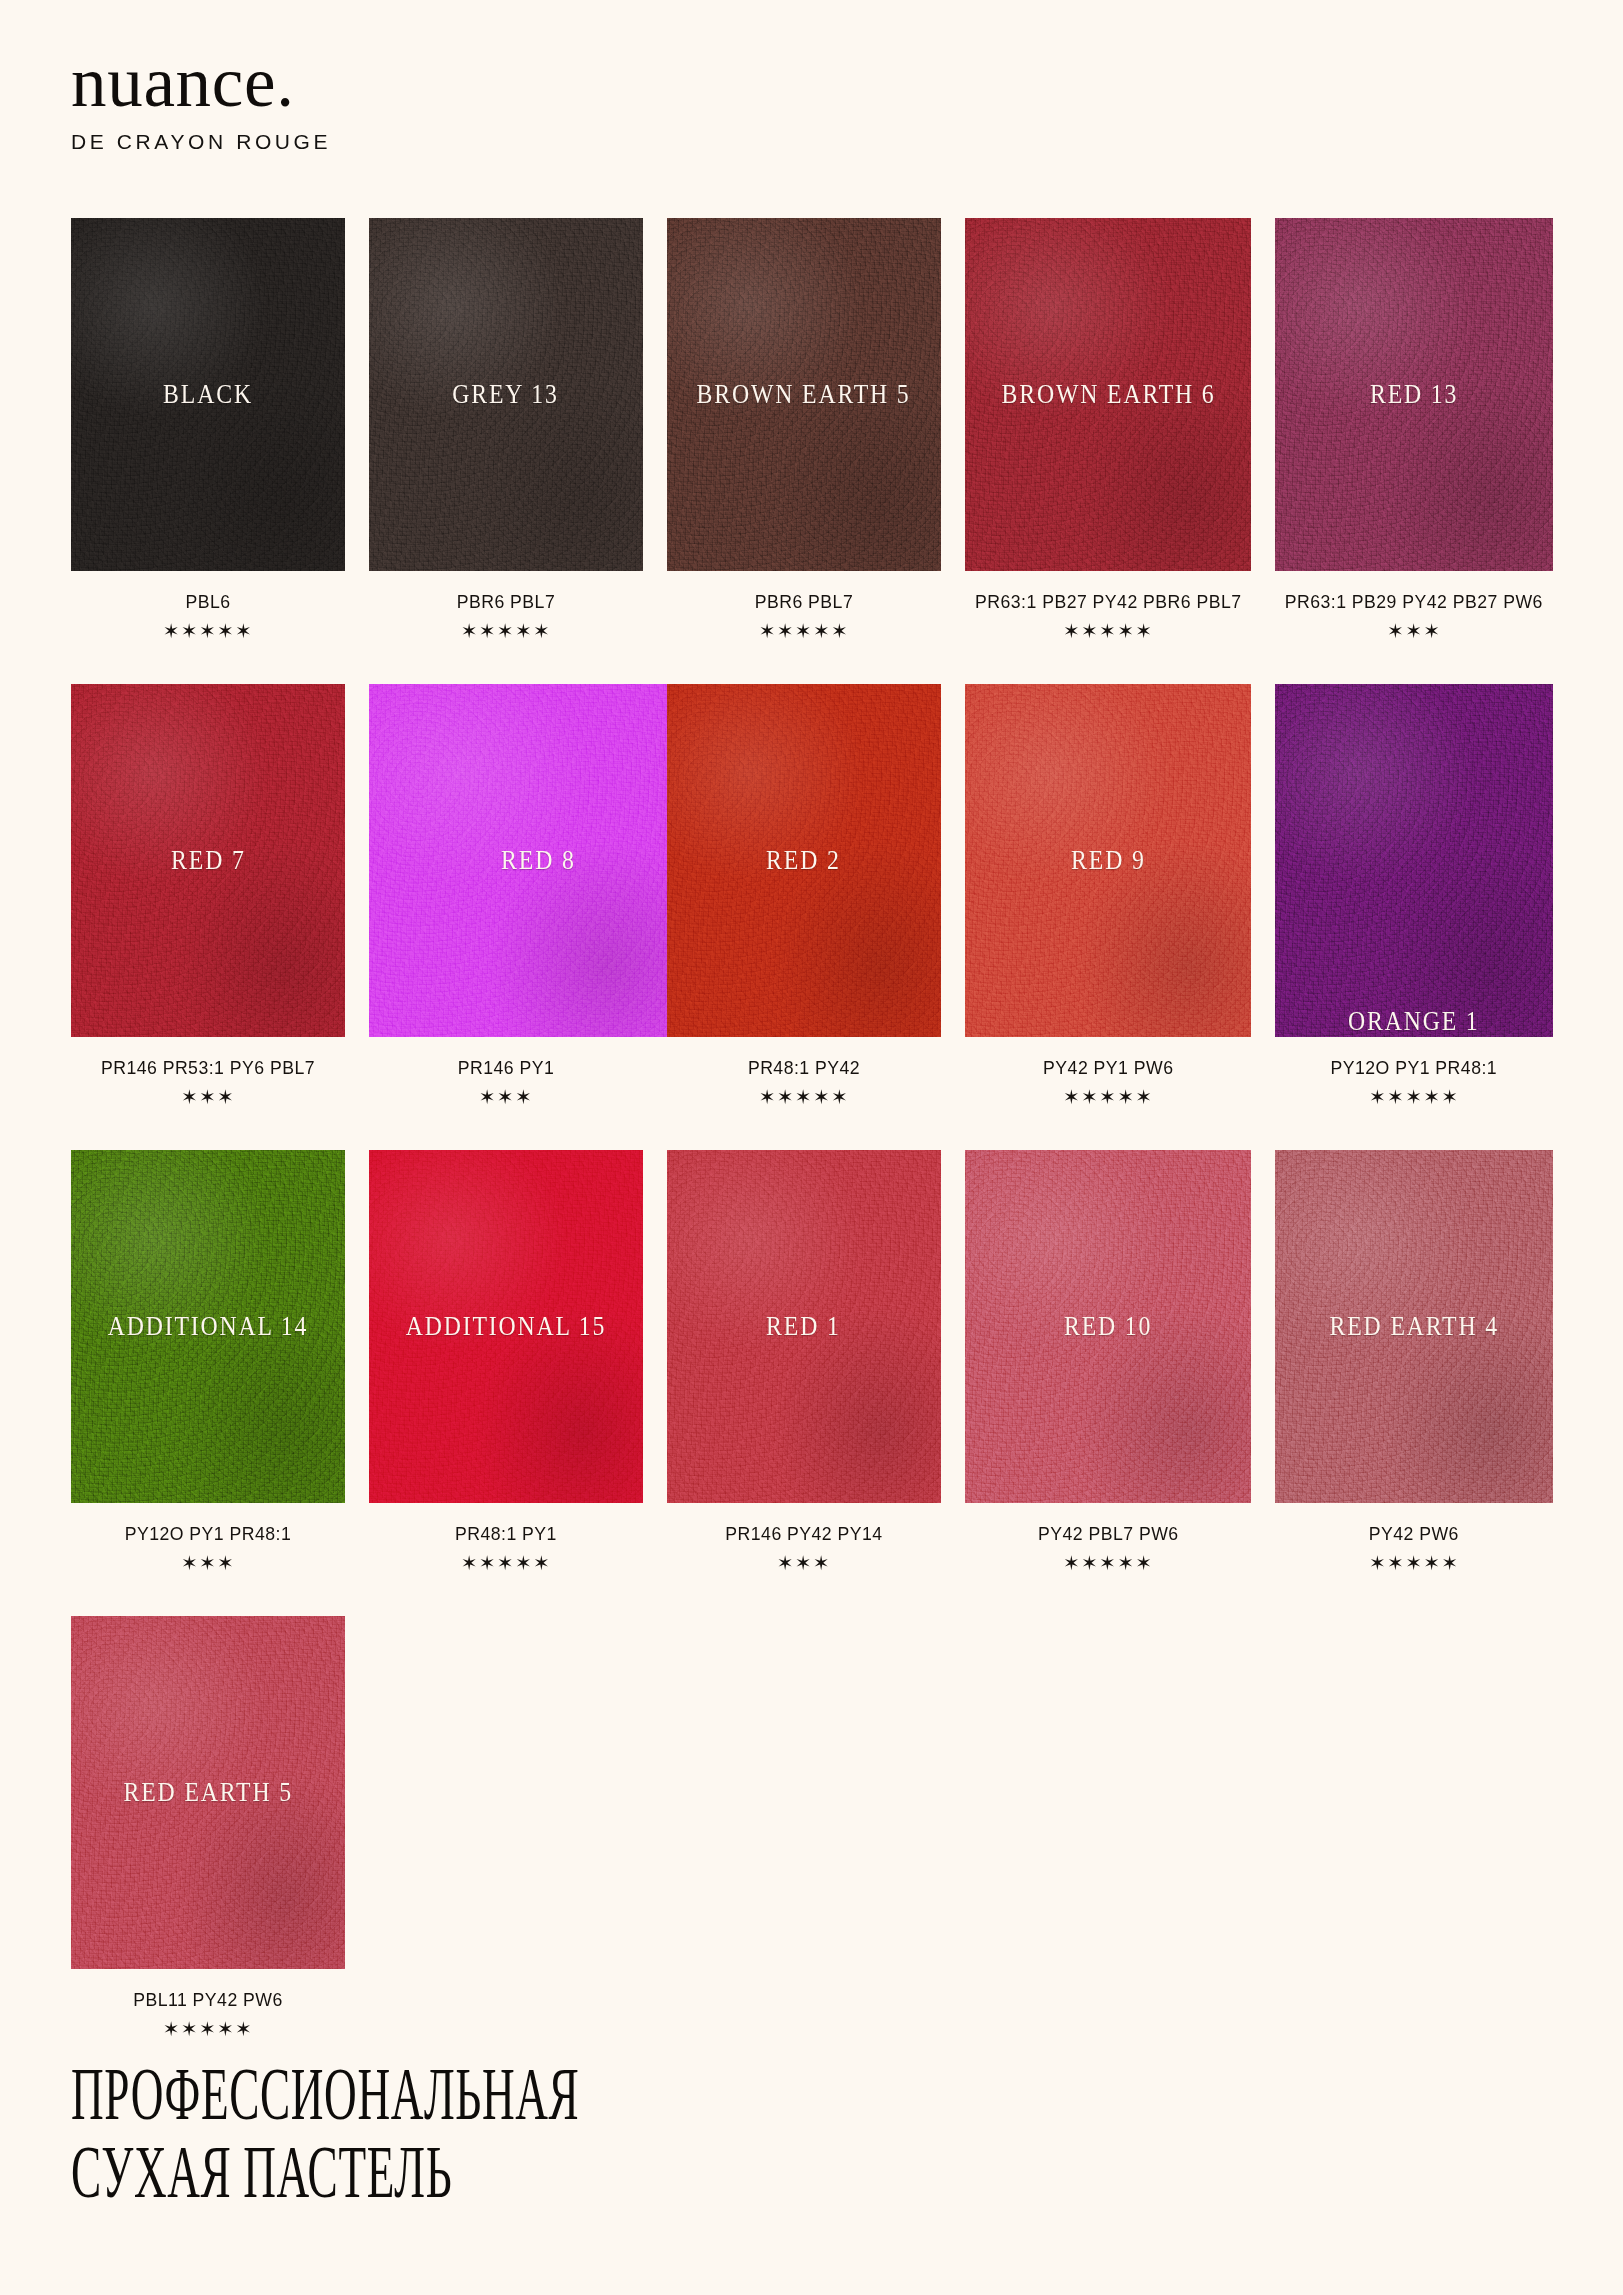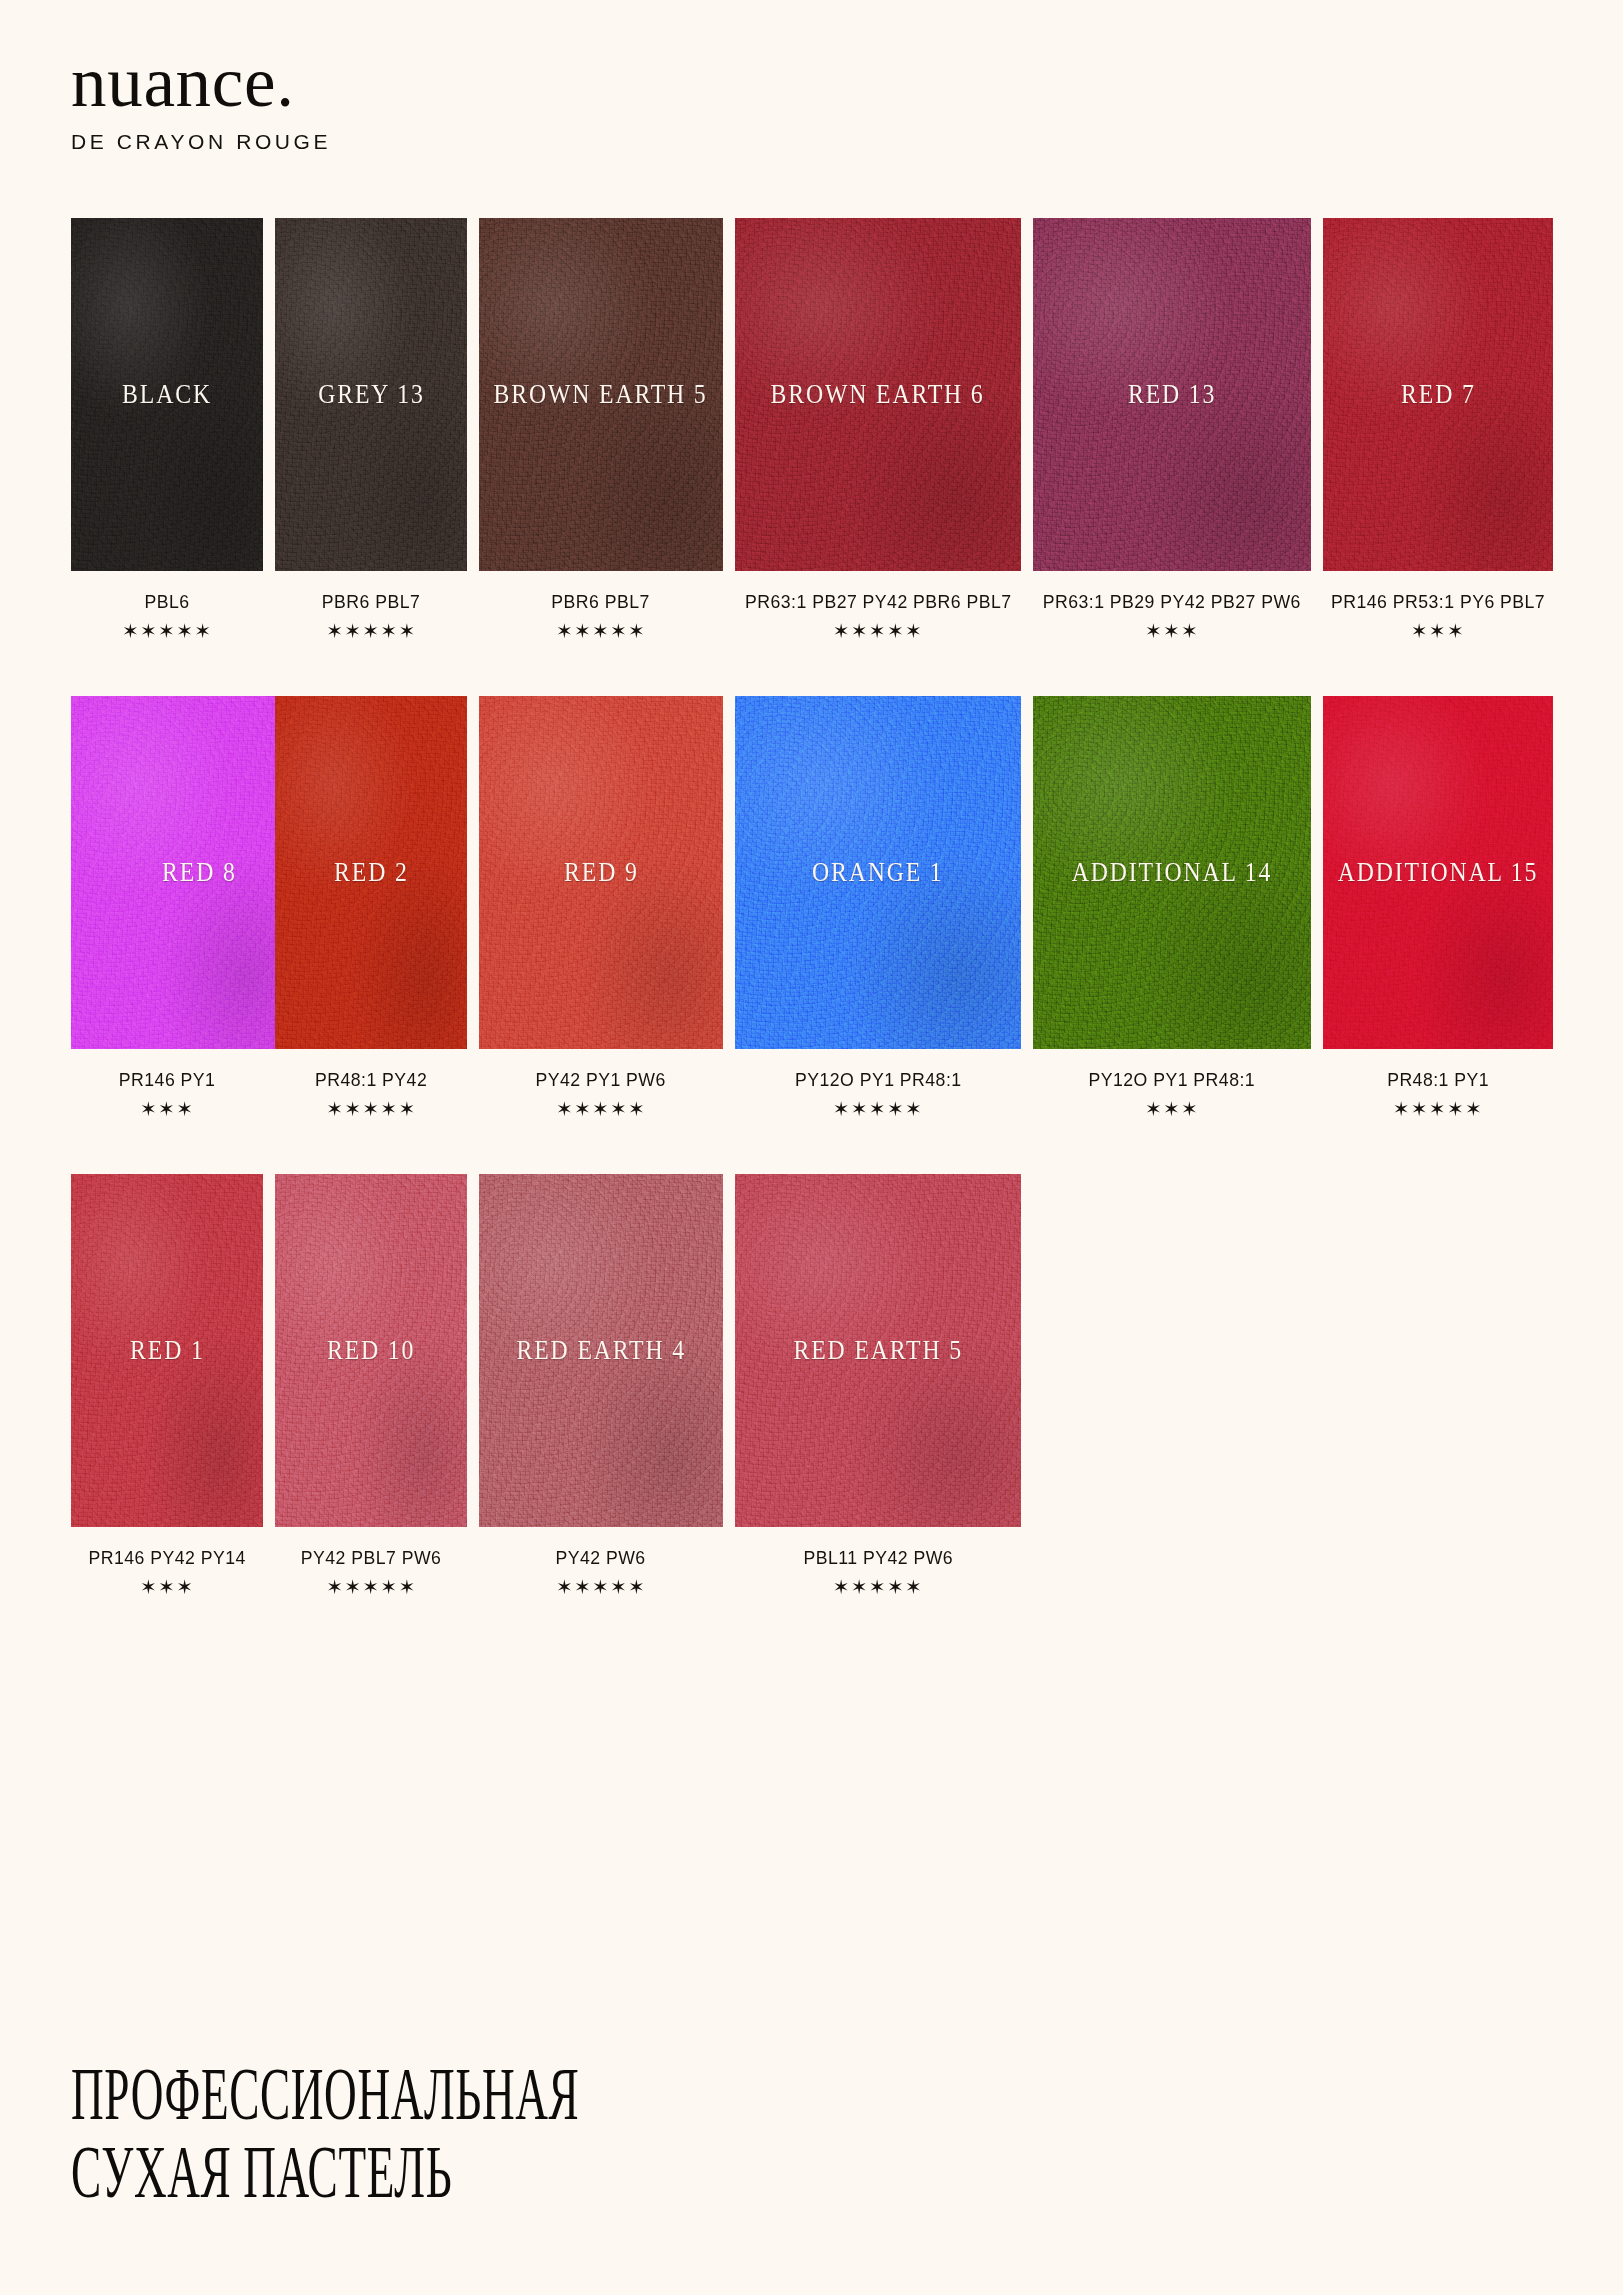--- a/index.html
+++ b/index.html
@@ -45,24 +45,23 @@
     font-weight: 400;
   }
 
   
   .grid {
     position: absolute;
     left: 71px;
     top: 218px;
     width: 1482px;
     display: grid;
-    grid-template-columns: repeat(6, 1fr);
+    grid-template-columns: repeat(5, 1fr);
     column-gap: 24px;
     row-gap: 0;
-    gap: 12px;
   }
   .cell {
     width: 100%;
   }
 
   .swatch {
     position: relative;
     width: 100%;
     height: 353px;
     display: flex;
@@ -247,21 +246,21 @@
         <div class="swatch" style="background: rgb(208, 74, 60);">
           <div class="swatch-label">RED 9</div>
         </div>
         <div class="caption">
           <div class="pigments">PY42 PY1 PW6</div>
           <div class="stars">✶✶✶✶✶</div>
         </div>
         <div class="row-pad"></div>
       </div>
       <div class="cell">
-        <div class="swatch" style="background: #3b82f6;">
+        <div class="swatch" style="background: #701a75; align-items: flex-end;">
           <div class="swatch-label">ORANGE 1</div>
         </div>
         <div class="caption">
           <div class="pigments">PY12O PY1 PR48:1</div>
           <div class="stars">✶✶✶✶✶</div>
         </div>
         <div class="row-pad"></div>
       </div>
       <div class="cell">
         <div class="swatch" style="background: #4d7c0f;">

